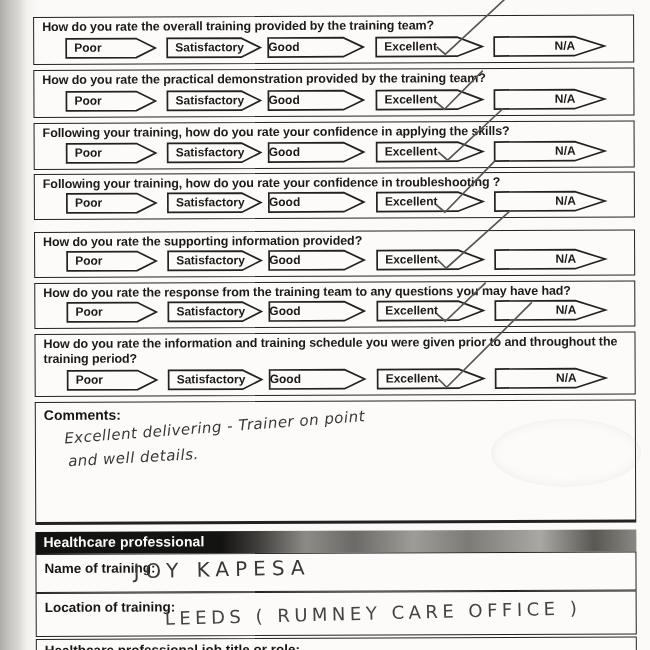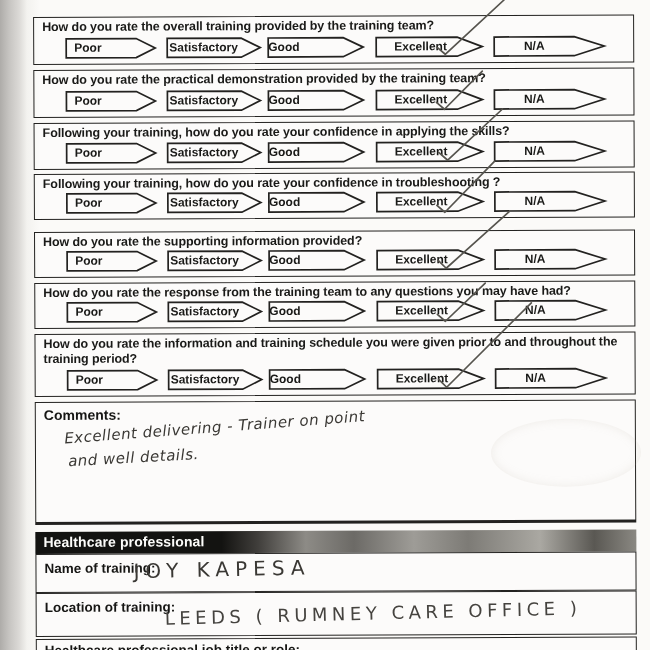--- a/index.html
+++ b/index.html
@@ -13,22 +13,22 @@
   .r1{top:16px;height:48px}.r2{top:69px;height:48px}.r3{top:122px;height:47px}
   .r4{top:173px;height:46px}.r5{top:231px;height:46px}.r6{top:282px;height:46px}
   .r7{top:333px;height:63px}
   .q{padding:2px 10px 0 8px;font-size:12.5px;font-weight:700;color:#1a1a18;line-height:1.2;letter-spacing:-0.1px;}
   .opts{position:absolute;left:0;right:0;bottom:5px;height:21px;}
   .arr{position:absolute;top:0;height:21px;overflow:visible}
   .arr polygon{fill:none;stroke:#232220;stroke-width:1.7;}
   .a1{left:31px;width:92px}.a2{left:132px;width:95px}.a3{left:233px;width:97px}
   .a4{left:341px;width:108px}.a5{left:459px;width:112px}
   .al{position:absolute;top:3px;font-size:12px;font-weight:700;color:#1a1a18;}
-  .l1{left:40px}.l2{left:135px}.l3{left:234px}.l4{left:360px}
-  .l5{left:459px;width:82px;text-align:center}
+  .l1{left:40px}.l2{left:141px}.l3{left:234px}.l4{left:350px}
+  .l5{left:459px;width:82px;text-align:right}
   .check{position:absolute;left:0;top:0;width:100%;height:100%;overflow:visible;pointer-events:none;}
   .check path{fill:none;stroke:#56544e;stroke-width:1.7;stroke-linecap:round;stroke-linejoin:round;}
   .comments{top:401px;height:123px;border-bottom-width:3px;}
   .sec-label{padding:4px 0 0 8px;font-size:14px;font-weight:700;color:#161614;}
   .hw{position:absolute;color:#3a3834;font-style:italic;font-family:"DejaVu Sans",sans-serif;white-space:nowrap;}
   .hw1{left:28px;top:16px;font-size:15px;transform:rotate(-4deg);letter-spacing:0.5px;}
   .hw2{left:32px;top:46px;font-size:15px;transform:rotate(-3deg);letter-spacing:0.5px;}
   .smudge{position:absolute;left:455px;top:18px;width:150px;height:68px;border-radius:50%;
     box-shadow:inset 0 0 10px rgba(196,188,176,0.5);opacity:.5;}
   .bar{position:absolute;left:0;top:531px;width:100%;height:22px;box-sizing:border-box;

